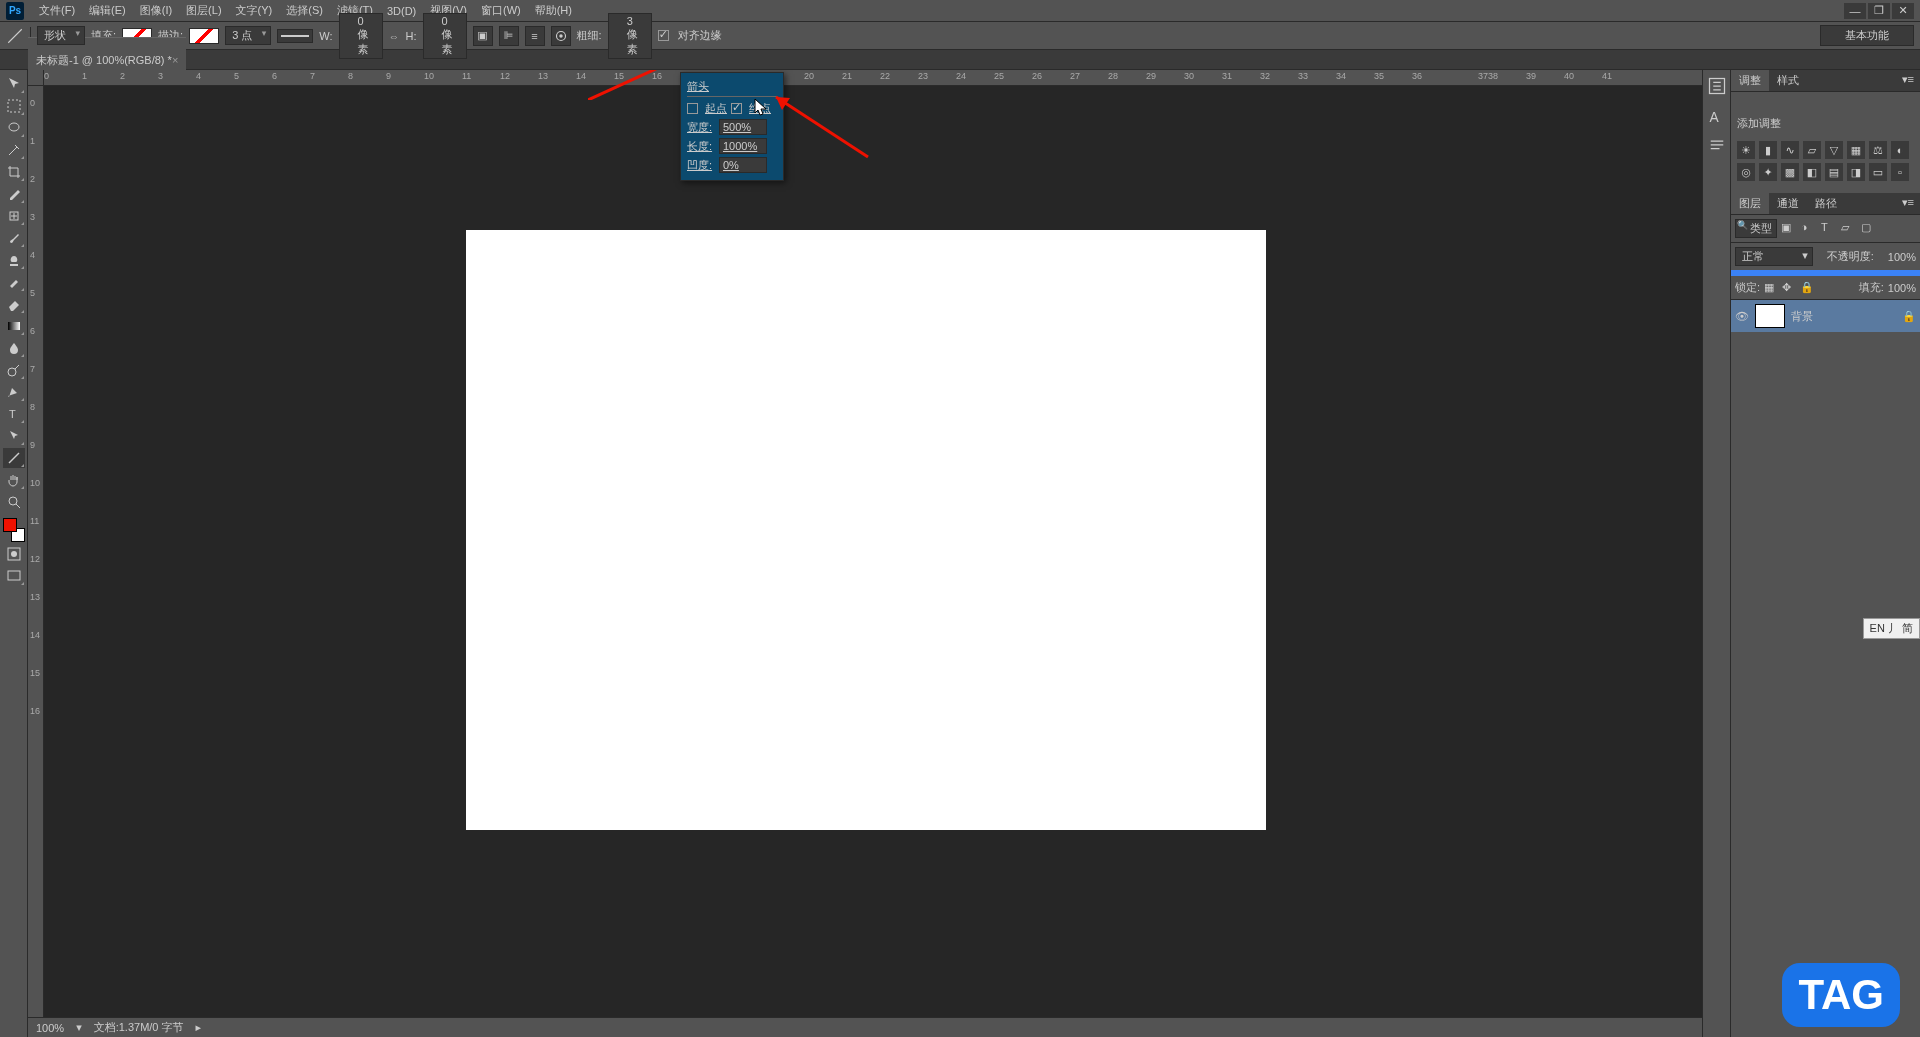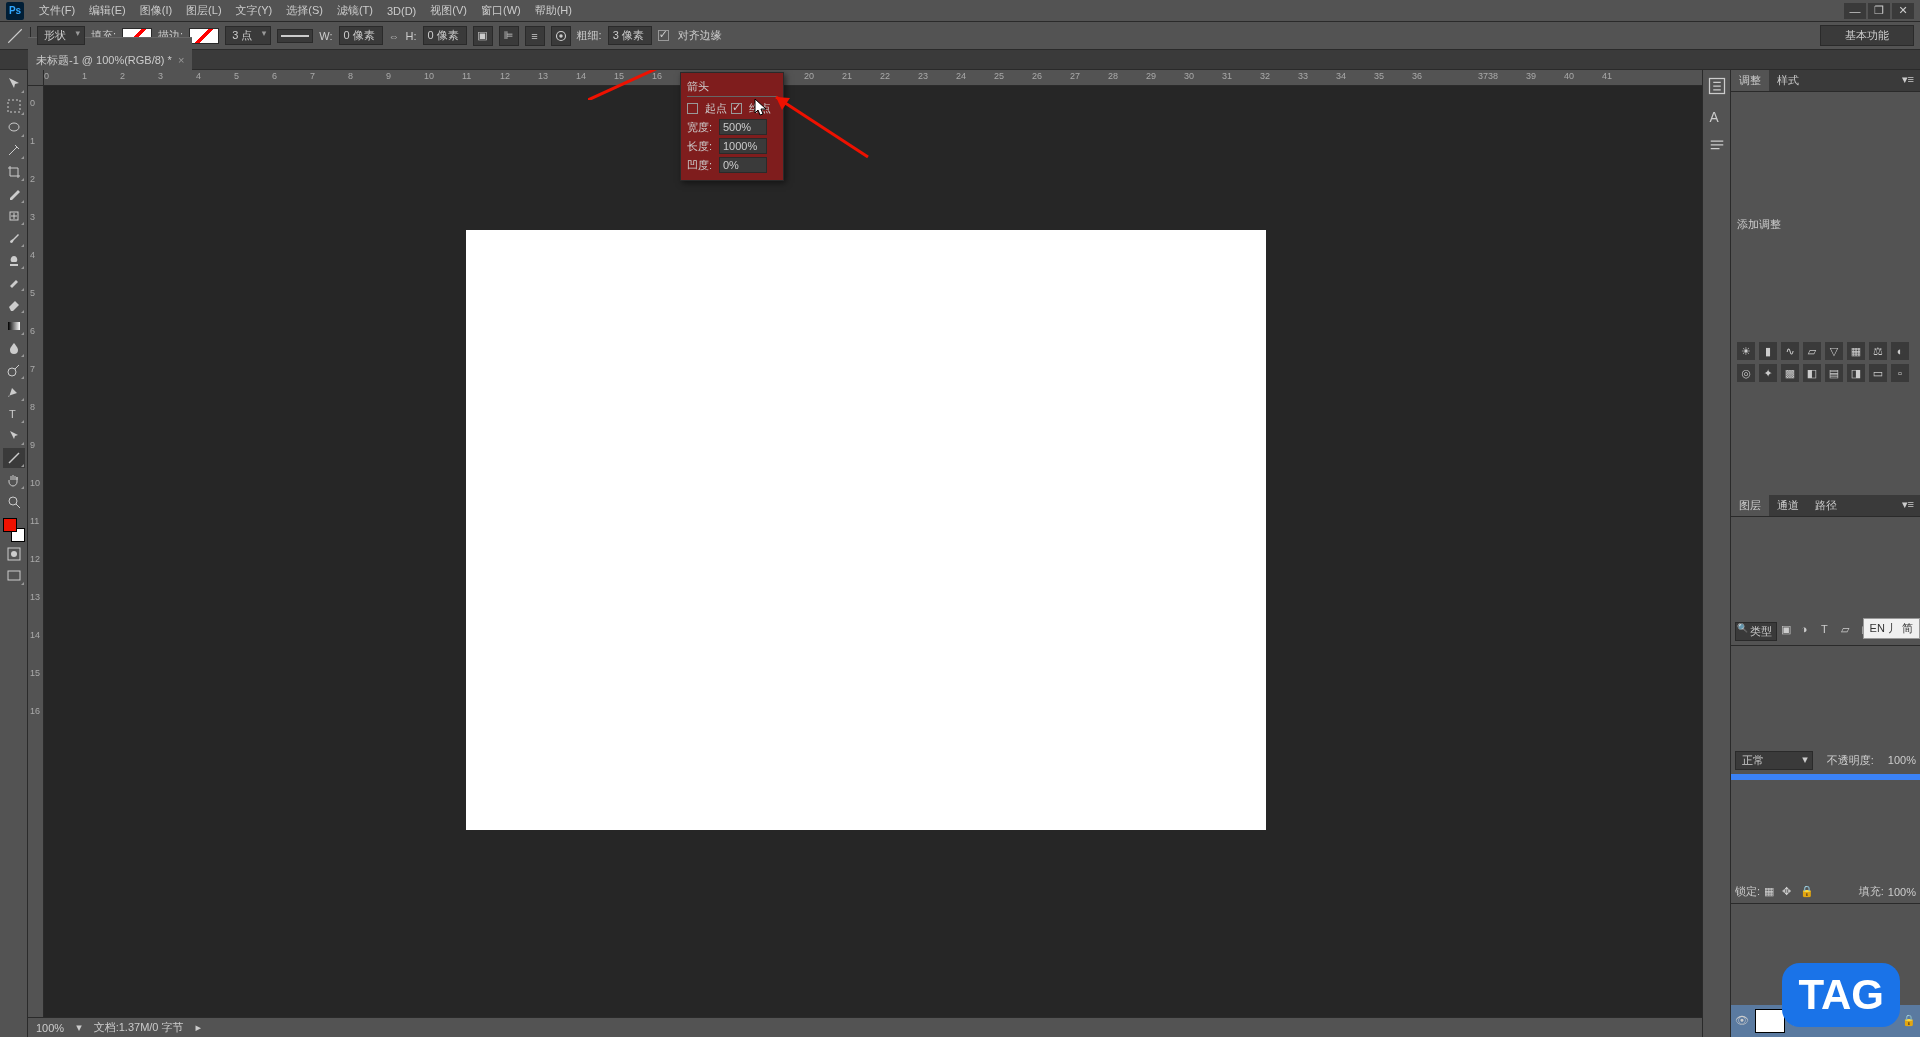--- a/index.html
+++ b/index.html
@@ -7,57 +7,57 @@
 .menubar{background:#535353;height:22px;display:flex;align-items:center;padding:0 6px;border-bottom:1px solid #2a2a2a;}
 .ps-icon{width:18px;height:18px;background:#001e36;color:#31a8ff;display:flex;align-items:center;justify-content:center;font-weight:bold;font-size:10px;border-radius:2px;margin-right:8px;}
 .menubar .item{padding:0 7px;cursor:default;}
 .win-controls{margin-left:auto;display:flex;gap:2px;}
 .win-controls div{width:22px;height:16px;background:#3a3a3a;display:flex;align-items:center;justify-content:center;color:#ccc;}
 .optbar{background:#535353;height:28px;display:flex;align-items:center;padding:0 6px;border-bottom:1px solid #2a2a2a;gap:6px;}
 .tool-icon{width:18px;height:18px;display:flex;align-items:center;justify-content:center;}
 .dropdown{background:#3a3a3a;border:1px solid #2a2a2a;padding:1px 18px 1px 6px;position:relative;}
 .dropdown::after{content:"▾";position:absolute;right:4px;top:1px;font-size:9px;color:#999;}
 .swatch{width:30px;height:16px;background:linear-gradient(135deg,#fff 44%,red 44% 56%,#fff 56%);border:1px solid #2a2a2a;display:inline-block;}
-.num-input{background:#3a3a3a;border:1px solid #2a2a2a;padding:1px 4px;width:44px;}
+.num-input{background:#3a3a3a;border:1px solid #2a2a2a;padding:1px 18px;width:44px;}
 .pipe{width:1px;height:18px;background:#2a2a2a;}
 .stroke-style{width:36px;height:14px;background:#3a3a3a;border:1px solid #2a2a2a;}
 .stroke-style::before{content:"";display:block;height:2px;background:#ccc;margin:5px 3px;}
 .small-btn{width:20px;height:20px;background:#3a3a3a;border:1px solid #2a2a2a;display:flex;align-items:center;justify-content:center;}
 .workspace-btn{margin-left:auto;background:#3a3a3a;border:1px solid #2a2a2a;padding:2px 24px;}
 .chk{width:11px;height:11px;border:1px solid #999;display:inline-block;vertical-align:middle;margin-right:3px;position:relative;}
 .chk.checked::after{content:"✓";position:absolute;top:-3px;left:0;color:#ccc;}
 .tabbar{background:#3a3a3a;height:20px;display:flex;align-items:center;padding-left:28px;border-bottom:1px solid #2a2a2a;}
-.tab{padding:15px 8px;background:#535353;border-top:1px solid #666;display:flex;align-items:center;gap:6px;}
+.tab{padding:15px 8px;background:#535353;border-top:1px solid #666;display:flex;align-items:center;gap:0;}
 .tab .x{color:#999;cursor:default;}
 .main{display:flex;height:calc(100% - 70px);}
 .toolbar{width:28px;background:#535353;border-right:1px solid #2a2a2a;display:flex;flex-direction:column;align-items:center;padding-top:4px;gap:2px;}
 .tb{width:22px;height:20px;display:flex;align-items:center;justify-content:center;position:relative;cursor:default;}
 .tb svg{width:16px;height:16px;}
 .tb.sel{background:#3a3a3a;}
 .tb .corner{position:absolute;bottom:1px;right:1px;width:0;height:0;border-left:3px solid transparent;border-bottom:3px solid #999;}
 .fg-bg{position:relative;width:22px;height:24px;margin-top:4px;}
 .fg{position:absolute;width:14px;height:14px;background:#e10;border:1px solid #000;top:0;left:0;}
 .bg{position:absolute;width:14px;height:14px;background:#fff;border:1px solid #000;bottom:0;right:0;}
 .canvas-area{flex:1;background:#262626;position:relative;overflow:hidden;}
 .ruler-h{position:absolute;top:0;left:16px;right:0;height:16px;background:#535353;border-bottom:1px solid #2a2a2a;}
 .ruler-v{position:absolute;top:16px;left:0;bottom:0;width:16px;background:#535353;border-right:1px solid #2a2a2a;}
 .ruler-corner{position:absolute;top:0;left:0;width:16px;height:16px;background:#535353;border-right:1px solid #2a2a2a;border-bottom:1px solid #2a2a2a;}
 .ruler-h .tick,.ruler-v .tick{position:absolute;color:#aaa;font-size:9px;}
 .ruler-h .tick{top:1px;}
 .ruler-v .tick{left:2px;}
 .canvas{position:absolute;background:#fff;}
-.popup{position:absolute;background:#7f1d1d;border:1px solid #2a2a2a;box-shadow:2px 2px 6px rgba(0,0,0,.5);padding:4px 6px;width:104px;}
+.popup{position:absolute;background:#0c4a6e;border:1px solid #2a2a2a;box-shadow:2px 2px 6px rgba(0,0,0,.5);padding:4px 6px;width:104px;text-decoration:underline;}
 .popup .hdr{color:#ccc;padding:2px 0;border-bottom:1px solid #666;margin-bottom:4px;}
 .popup .row{display:flex;align-items:center;gap:4px;margin:3px 0;}
 .popup .row label{width:28px;}
 .popup input[type=text]{background:#3a3a3a;border:1px solid #2a2a2a;width:48px;padding:1px 3px;color:#ccc;}
 .arrow-red{position:absolute;pointer-events:none;}
 .right-strips{width:28px;background:#535353;border-left:1px solid #2a2a2a;display:flex;flex-direction:column;align-items:center;padding-top:6px;gap:10px;}
 .right-strips .ic{width:20px;height:20px;display:flex;align-items:center;justify-content:center;}
-.panels{width:190px;background:#535353;border-left:1px solid #2a2a2a;display:flex;flex-direction:column;justify-content:space-between;}
+.panels{width:190px;background:#535353;border-left:1px solid #2a2a2a;display:flex;flex-direction:column;}
 .panel-tabs{display:flex;background:#3a3a3a;border-bottom:1px solid #2a2a2a;}
 .panel-tabs .pt{padding:3px 8px;}
 .panel-tabs .pt.active{background:#535353;}
 .panel-tabs .menu{margin-left:auto;padding:3px 6px;}
 .adjust-grid{display:flex;flex-wrap:wrap;gap:4px;padding:6px;}
 .adjust-grid .a{width:18px;height:18px;background:#3a3a3a;display:flex;align-items:center;justify-content:center;}
 .layers-opts{display:flex;align-items:center;gap:4px;padding:4px;border-bottom:1px solid #2a2a2a;}
 .layers-opts .search-type{background:#3a3a3a;border:1px solid #2a2a2a;padding:1px 4px 1px 14px;position:relative;}
 .layers-opts .search-type::before{content:"🔍";position:absolute;left:1px;top:0;font-size:9px;}
 .layers-opts .filter-ic{width:16px;height:16px;}

